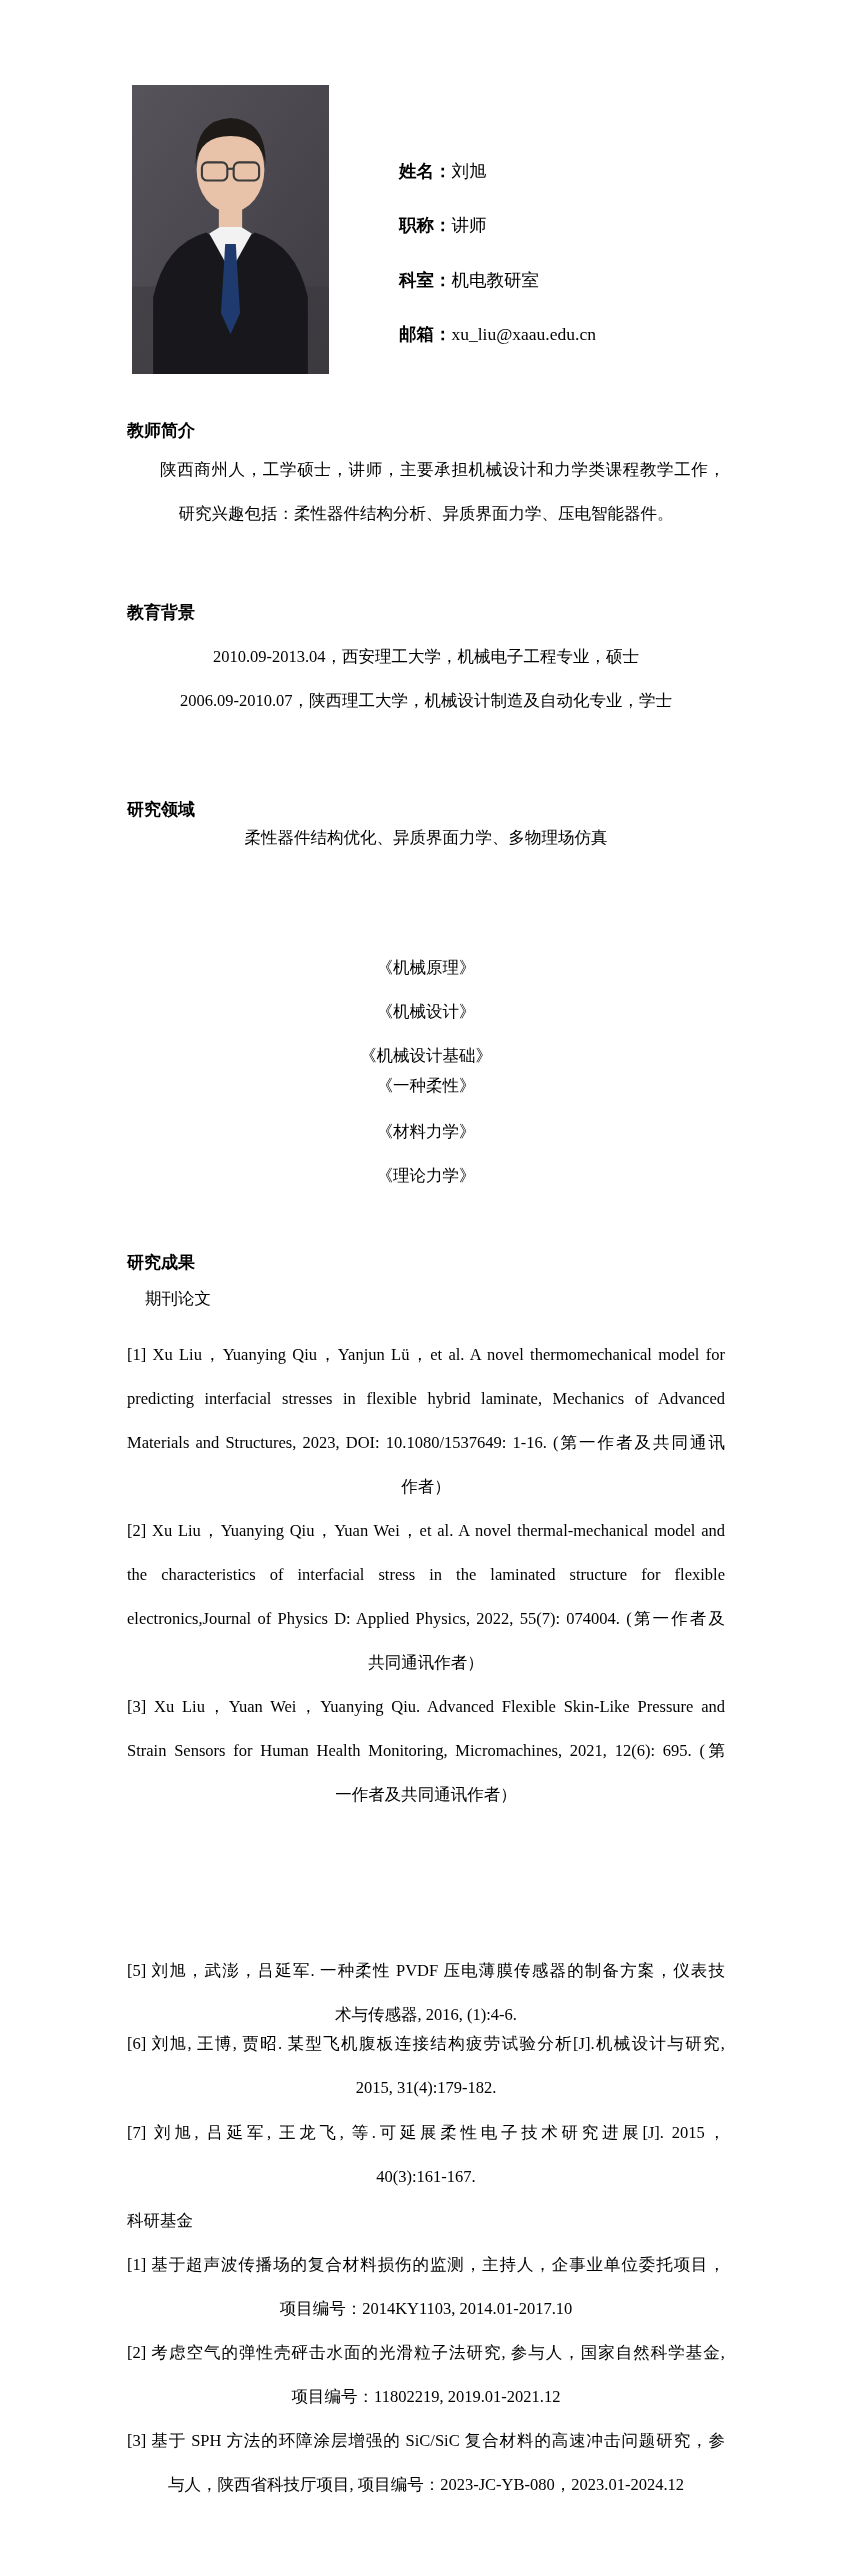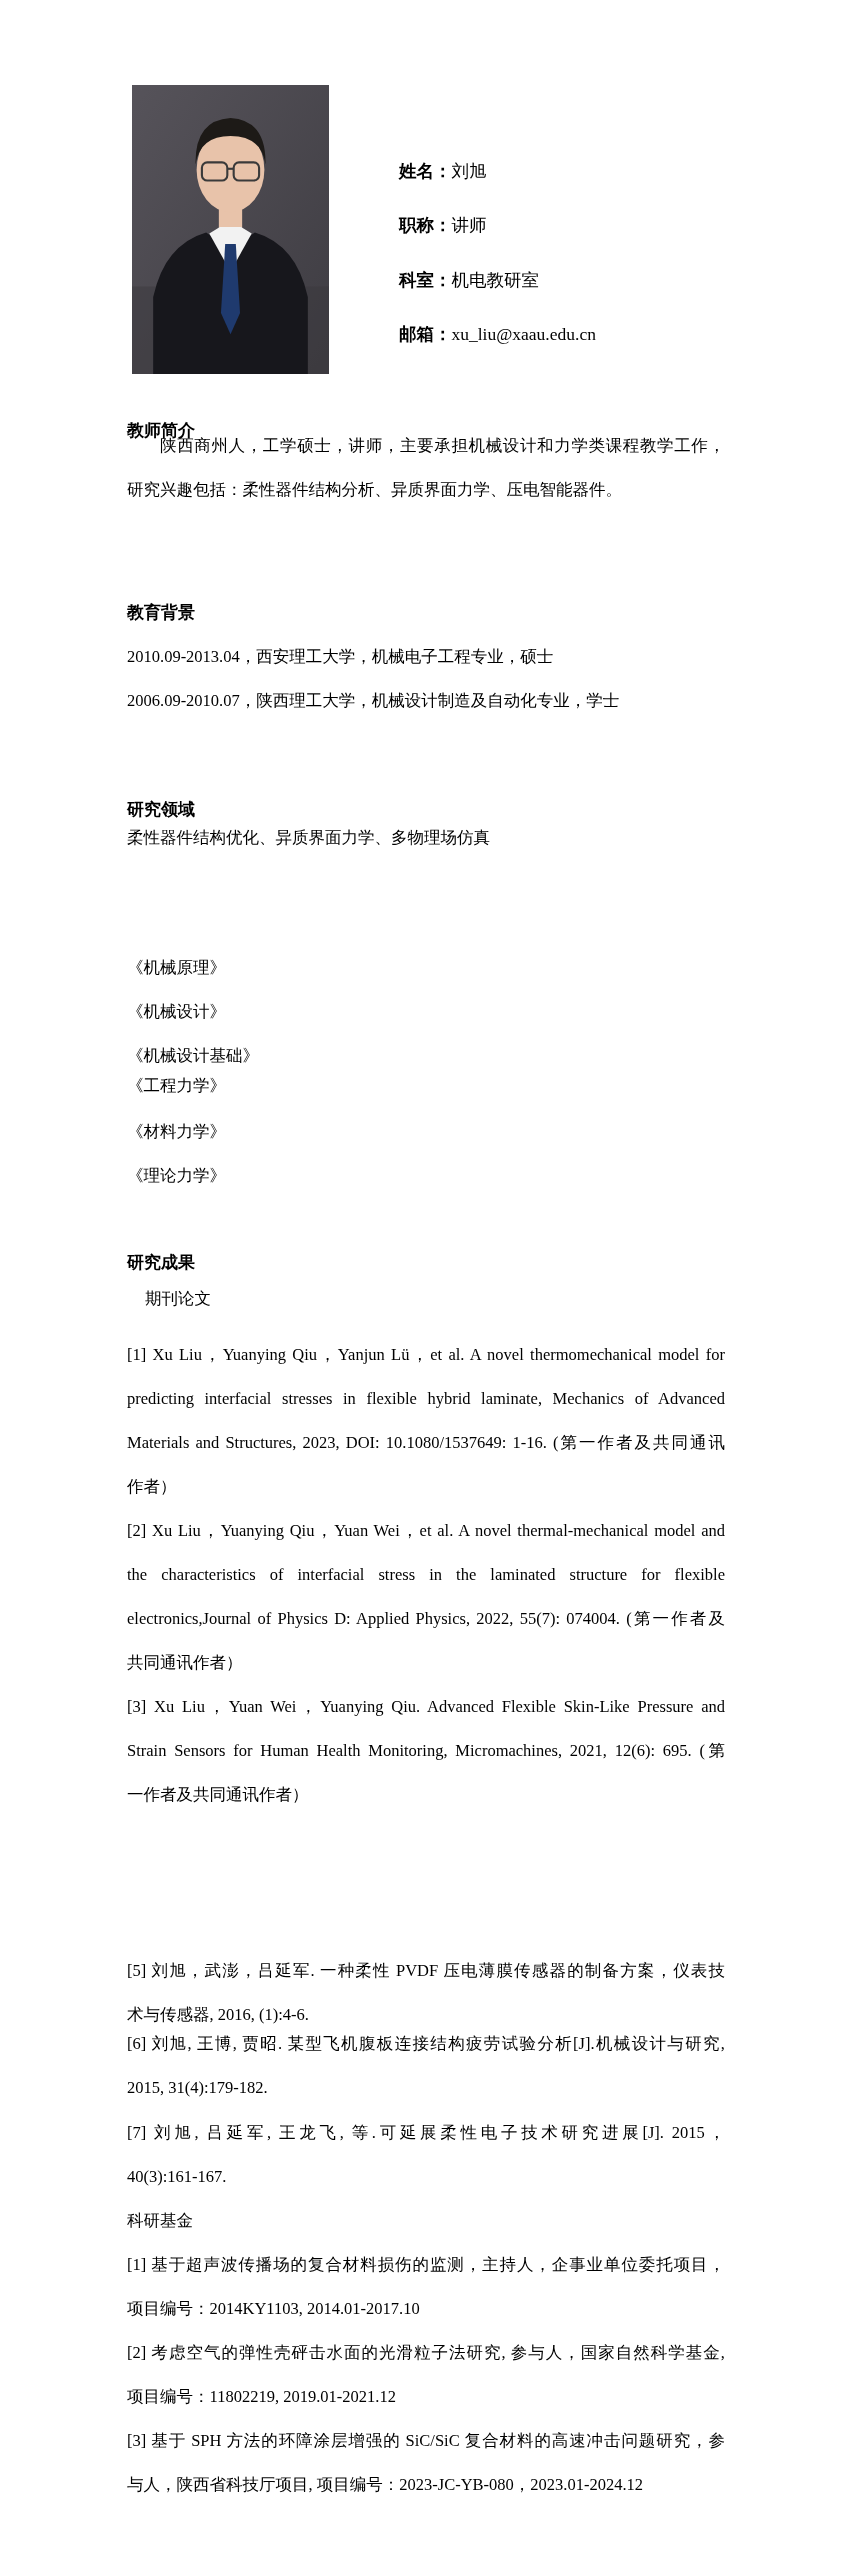--- a/index.html
+++ b/index.html
@@ -41,20 +41,21 @@
     position:absolute;
     left:127px;
     width:598px;
   }
   .line{
     height:44px;
     line-height:44px;
     font-size:16.5px;
     white-space:nowrap;
     box-sizing:border-box;
+    text-align:center;
   }
   .just{
     text-align:justify;
     text-align-last:justify;
   }
   .indent2{padding-left:33px;}
   .sublabel{
     position:absolute;
     height:44px;
     line-height:44px;
@@ -99,21 +100,21 @@
     <span class="info-label">职称：</span><span>讲师</span>
   </div>
   <div class="info-row" style="top:269px">
     <span class="info-label">科室：</span><span>机电教研室</span>
   </div>
   <div class="info-row" style="top:323px">
     <span class="info-label">邮箱：</span><span>xu_liu@xaau.edu.cn</span>
   </div>
 
   <div class="heading" style="top:409px">教师简介</div>
-  <div class="para" style="top:424px">
+  <div class="para" style="top:448px">
     <div class="line just indent2">陕西商州人，工学硕士，讲师，主要承担机械设计和力学类课程教学工作，</div>
     <div class="line">研究兴趣包括：柔性器件结构分析、异质界面力学、压电智能器件。</div>
   </div>
 
   <div class="heading" style="top:591px">教育背景</div>
   <div class="para" style="top:635px">
     <div class="line">2010.09-2013.04，西安理工大学，机械电子工程专业，硕士</div>
     <div class="line">2006.09-2010.07，陕西理工大学，机械设计制造及自动化专业，学士</div>
   </div>
 
@@ -121,21 +122,21 @@
   <div class="para" style="top:816px">
     <div class="line">柔性器件结构优化、异质界面力学、多物理场仿真</div>
   </div>
 
   <div class="para" style="top:946px">
     <div class="line">《机械原理》</div>
     <div class="line">《机械设计》</div>
     <div class="line">《机械设计基础》</div>
   </div>
   <div class="para" style="top:1064px">
-    <div class="line">《工程力学》</div>
+    <div class="line">《一种柔性》</div>
   </div>
   <div class="para" style="top:1110px">
     <div class="line">《材料力学》</div>
     <div class="line">《理论力学》</div>
   </div>
 
   <div class="heading" style="top:1241px">研究成果</div>
   <div class="sublabel" style="top:1277px;left:145px">期刊论文</div>
 
   <div class="para" style="top:1333px">

